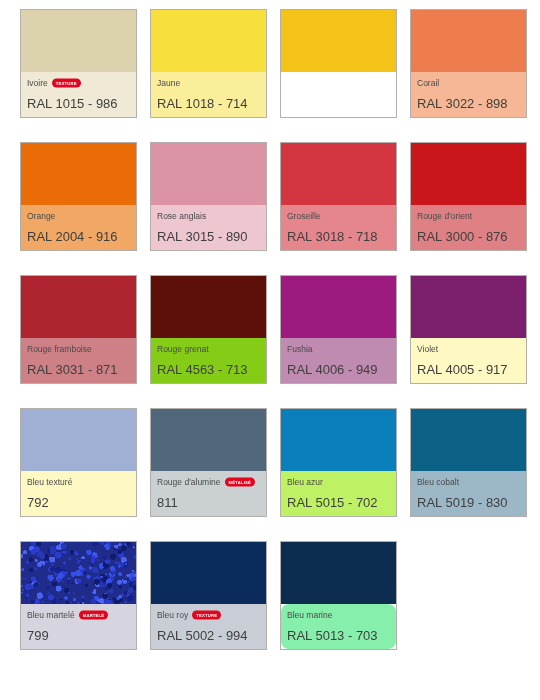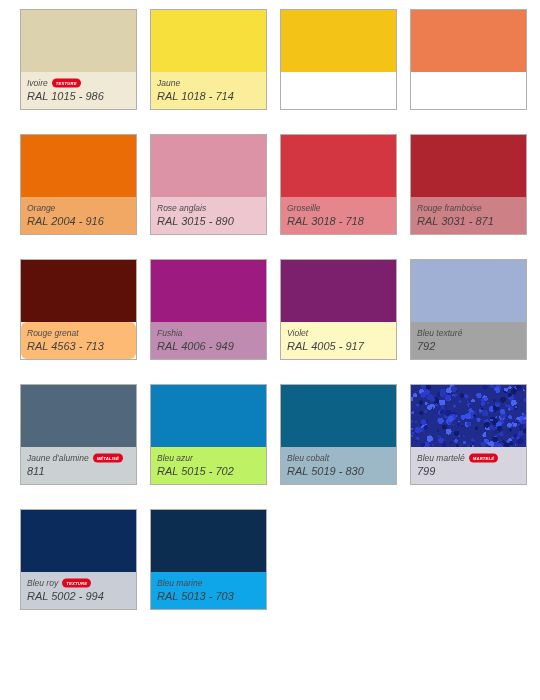--- a/index.html
+++ b/index.html
@@ -13,21 +13,20 @@
     font-family: "Liberation Sans", sans-serif;
     overflow: hidden;
   }
   #palette-grid {
     display: grid;
     grid-template-columns: repeat(4, 117px);
     column-gap: 13px;
     row-gap: 24px;
     padding: 9px 12px 0 20px;
     box-sizing: border-box;
-    font-style: italic;
   }
   .swatch-card {
     width: 117px;
     border: 1px solid #b3b0ab;
     box-sizing: border-box;
     display: flex;
     flex-direction: column;
     background: #ffffff;
   }
   .swatch-color {
@@ -50,24 +49,24 @@
     align-items: center;
     gap: 4px;
     white-space: nowrap;
   }
   .swatch-name {
     font-size: 8.5px;
     color: #4a4a4a;
     line-height: 11px;
   }
   .swatch-code {
-    font-size: 11px;
+    font-size: 13px;
     color: #3f3f3f;
     line-height: 12px;
-    margin-top: 1px;
+    margin-top: 9px;
   }
   .finish-badge {
     display: inline-block;
     background: #e1051e;
     color: #ffffff;
     font-size: 4.2px;
     font-weight: bold;
     letter-spacing: 0.2px;
     line-height: 7px;
     padding: 1px 4px 1px 4px;
@@ -97,20 +96,26 @@
           <span class="swatch-name">Jaune</span>
         </div>
         <div class="swatch-code">RAL 1018 - 714</div>
       </div>
     </div>
     <div class="swatch-card">
       <div class="swatch-color" style="background: rgb(243, 196, 23);"></div>
     </div>
     <div class="swatch-card">
       <div class="swatch-color" style="background: rgb(237, 125, 78);"></div>
+      <div class="swatch-label" style="background: rgb(245, 183, 149);">
+        <div class="swatch-name-row">
+          <span class="swatch-name">Corail</span>
+        </div>
+        <div class="swatch-code">RAL 3022 - 898</div>
+      </div>
     </div>
     <div class="swatch-card">
       <div class="swatch-color" style="background: rgb(233, 108, 6);"></div>
       <div class="swatch-label" style="background: rgb(240, 168, 100);">
         <div class="swatch-name-row">
           <span class="swatch-name">Orange</span>
         </div>
         <div class="swatch-code">RAL 2004 - 916</div>
       </div>
     </div>
@@ -126,31 +131,40 @@
     <div class="swatch-card">
       <div class="swatch-color" style="background: rgb(211, 54, 65);"></div>
       <div class="swatch-label" style="background: rgb(228, 134, 140);">
         <div class="swatch-name-row">
           <span class="swatch-name">Groseille</span>
         </div>
         <div class="swatch-code">RAL 3018 - 718</div>
       </div>
     </div>
     <div class="swatch-card">
+      <div class="swatch-color" style="background: rgb(200, 22, 27);"></div>
+      <div class="swatch-label" style="background: rgb(223, 129, 132);">
+        <div class="swatch-name-row">
+          <span class="swatch-name">Rouge d'orient</span>
+        </div>
+        <div class="swatch-code">RAL 3000 - 876</div>
+      </div>
+    </div>
+    <div class="swatch-card">
       <div class="swatch-color" style="background: rgb(174, 37, 48);"></div>
       <div class="swatch-label" style="background: rgb(206, 128, 135);">
         <div class="swatch-name-row">
           <span class="swatch-name">Rouge framboise</span>
         </div>
         <div class="swatch-code">RAL 3031 - 871</div>
       </div>
     </div>
     <div class="swatch-card">
       <div class="swatch-color" style="background: rgb(92, 16, 7);"></div>
-      <div class="swatch-label" style="background: #fdba74; border-radius: 6px;">
+      <div class="swatch-label" style="background: #84cc16;">
         <div class="swatch-name-row">
           <span class="swatch-name">Rouge grenat</span>
         </div>
         <div class="swatch-code">RAL 4563 - 713</div>
       </div>
     </div>
     <div class="swatch-card">
       <div class="swatch-color" style="background: rgb(157, 27, 127);"></div>
       <div class="swatch-label" style="background: rgb(192, 139, 177);">
         <div class="swatch-name-row">
@@ -163,32 +177,32 @@
       <div class="swatch-color" style="background: rgb(124, 31, 108);"></div>
       <div class="swatch-label" style="background: #fef9c3;">
         <div class="swatch-name-row">
           <span class="swatch-name">Violet</span>
         </div>
         <div class="swatch-code">RAL 4005 - 917</div>
       </div>
     </div>
     <div class="swatch-card">
       <div class="swatch-color" style="background: rgb(159, 176, 212);"></div>
-      <div class="swatch-label" style="background: #a3a3a3;">
+      <div class="swatch-label" style="background: #fef9c3;">
         <div class="swatch-name-row">
           <span class="swatch-name">Bleu texturé</span>
         </div>
         <div class="swatch-code">792</div>
       </div>
     </div>
     <div class="swatch-card">
       <div class="swatch-color" style="background: rgb(81, 104, 124);"></div>
       <div class="swatch-label" style="background: rgb(203, 209, 211);">
         <div class="swatch-name-row">
-          <span class="swatch-name">Jaune d'alumine</span>
+          <span class="swatch-name">Rouge d'alumine</span>
           <span class="finish-badge" style="background: rgb(225, 5, 30);">MÉTALISÉ</span>
         </div>
         <div class="swatch-code">811</div>
       </div>
     </div>
     <div class="swatch-card">
       <div class="swatch-color" style="background: rgb(10, 127, 188);"></div>
       <div class="swatch-label" style="background: #bef264;">
         <div class="swatch-name-row">
           <span class="swatch-name">Bleu azur</span>
@@ -222,20 +236,20 @@
       <div class="swatch-label" style="background: rgb(201, 206, 214);">
         <div class="swatch-name-row">
           <span class="swatch-name">Bleu roy</span>
           <span class="finish-badge" style="background: rgb(225, 5, 30);">TEXTURE</span>
         </div>
         <div class="swatch-code">RAL 5002 - 994</div>
       </div>
     </div>
     <div class="swatch-card">
       <div class="swatch-color" style="background: rgb(13, 45, 80);"></div>
-      <div class="swatch-label" style="background: #0ea5e9;">
+      <div class="swatch-label" style="background: #86efac; border-radius: 8px;">
         <div class="swatch-name-row">
           <span class="swatch-name">Bleu marine</span>
         </div>
         <div class="swatch-code">RAL 5013 - 703</div>
       </div>
     </div>
   </div>
 
 </body></html>

